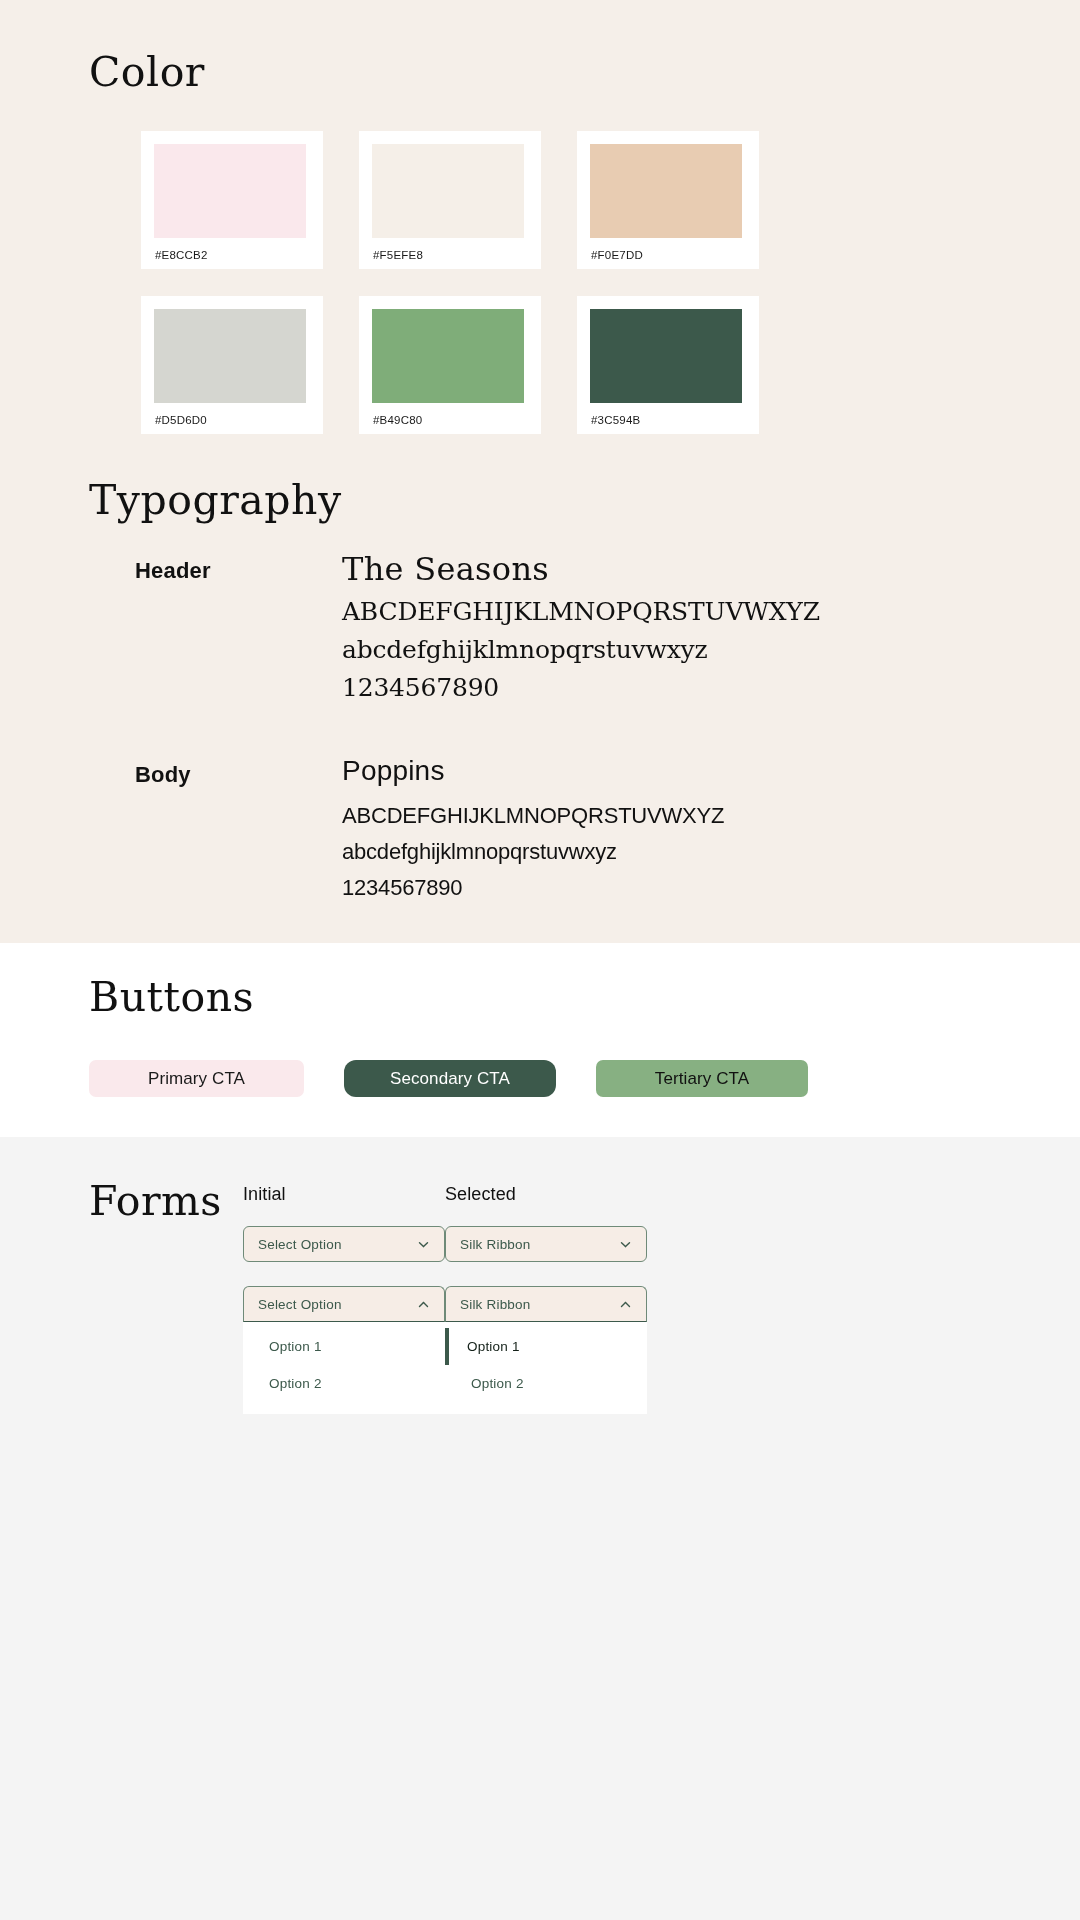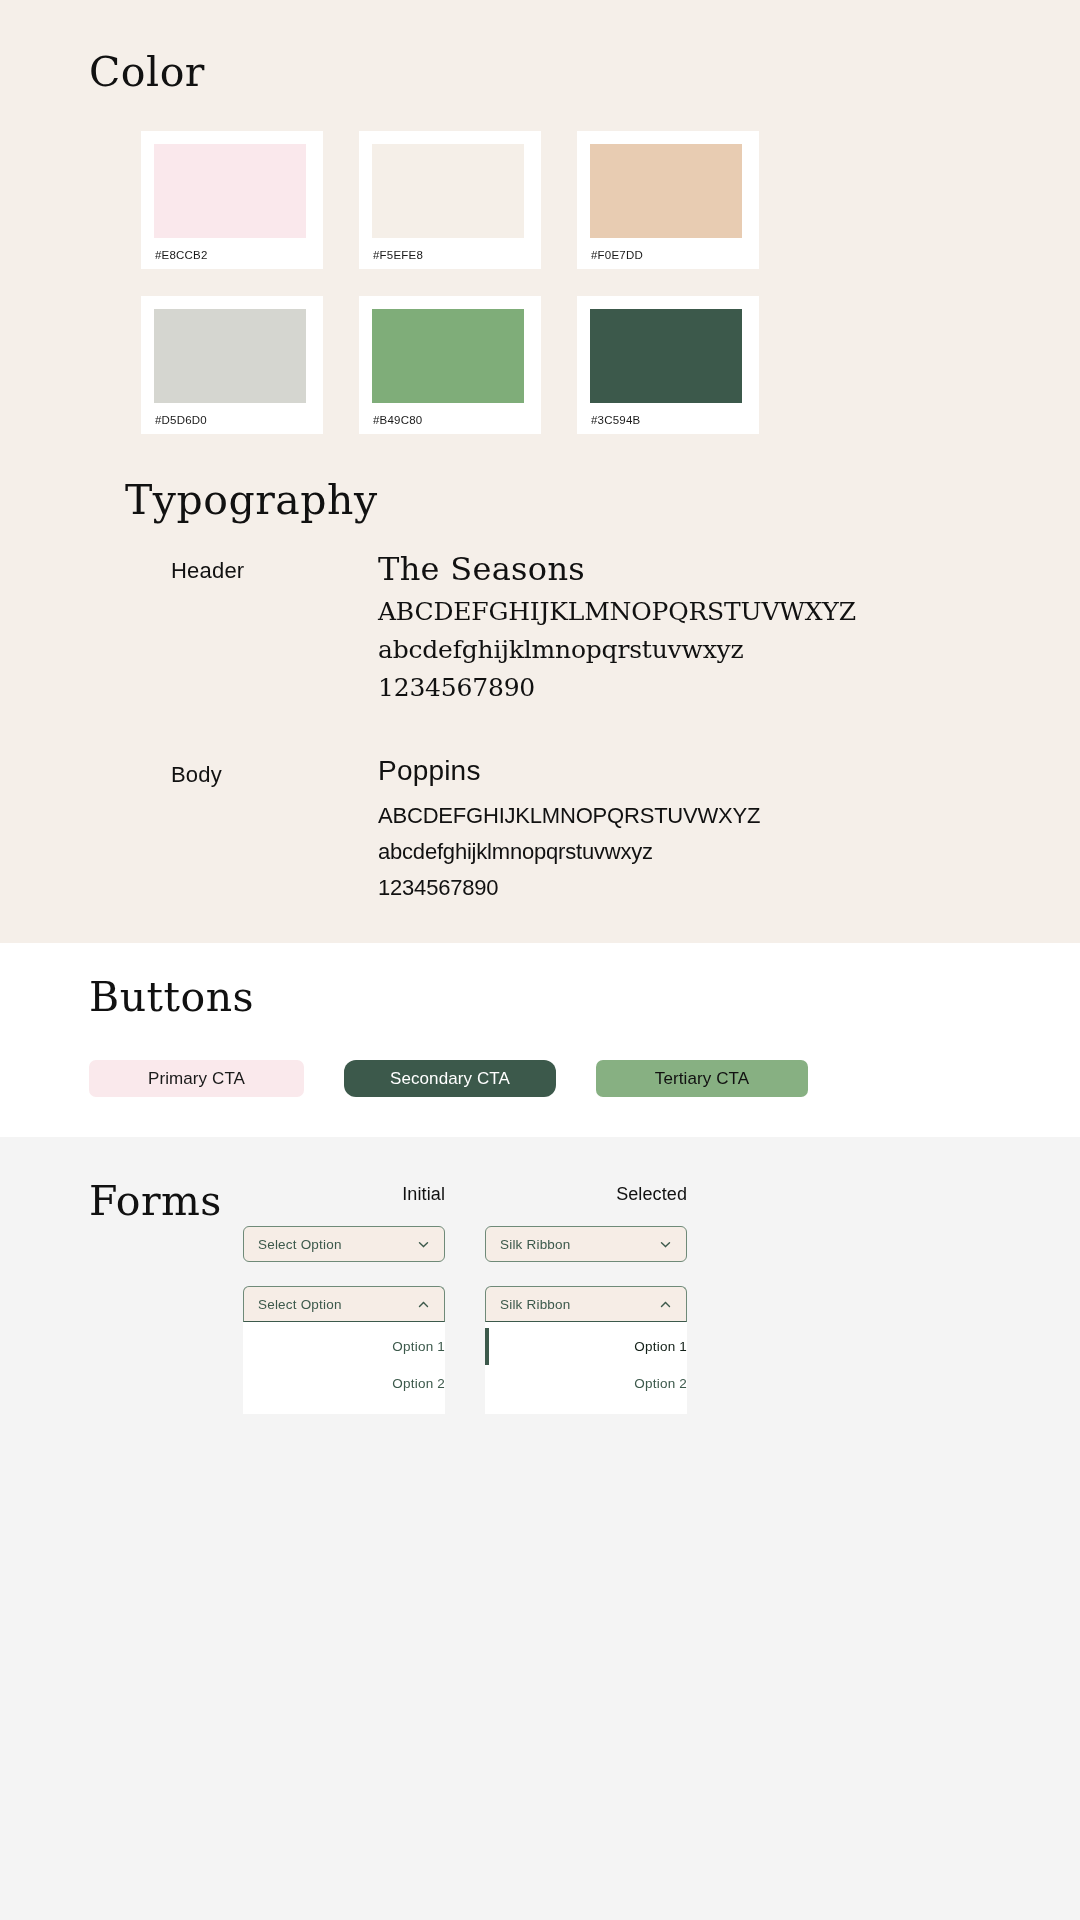--- a/index.html
+++ b/index.html
@@ -63,33 +63,33 @@
 
   .swatch-label {
     font-family: "Liberation Sans", sans-serif;
     font-size: 11.5px;
     letter-spacing: 0.2px;
     color: #1a1a1a;
     padding: 11px 0 0 1px;
   }
 
   
-  #typography-section { padding: 46px 0 38px 0; margin-left: 36px; }
+  #typography-section { padding: 46px 0 38px 0; }
   #typography-section .section-title { margin-left: 89px; }
 
   .type-row {
     display: flex;
     margin-left: 135px;
     margin-top: 31px;
   }
   .type-role {
     width: 207px;
     flex: 0 0 207px;
     font-family: "Liberation Sans", sans-serif;
-    font-weight: normal;
+    font-weight: bold;
     font-size: 22px;
     letter-spacing: 0.2px;
     color: #111;
     padding-top: 6px;
   }
   .type-spec { flex: 1; }
 
   .type-name-serif {
     font-family: "DejaVu Serif", "Liberation Serif", serif;
     font-size: 32px;
@@ -150,22 +150,20 @@
   .cta-secondary { width: 212px; background: #3C594B; color: #FFFFFF; border-radius: 12px; }
   .cta-tertiary  { width: 212px; background: #87B082; color: #111111; }
 
   
   #forms-section { padding: 44px 0 0 0; height: 100%; }
   #forms-section .section-title { margin-left: 89px; }
 
   .forms-body {
     display: flex;
     margin: -38px 0 0 243px;
-    gap: 40px;
-    text-align: right;
   }
 
   .form-col { width: 202px; }
 
   .form-col-label {
     font-family: "Liberation Sans", sans-serif;
     font-size: 18px;
     letter-spacing: 0.1px;
     color: #111;
     margin-bottom: 21px;

